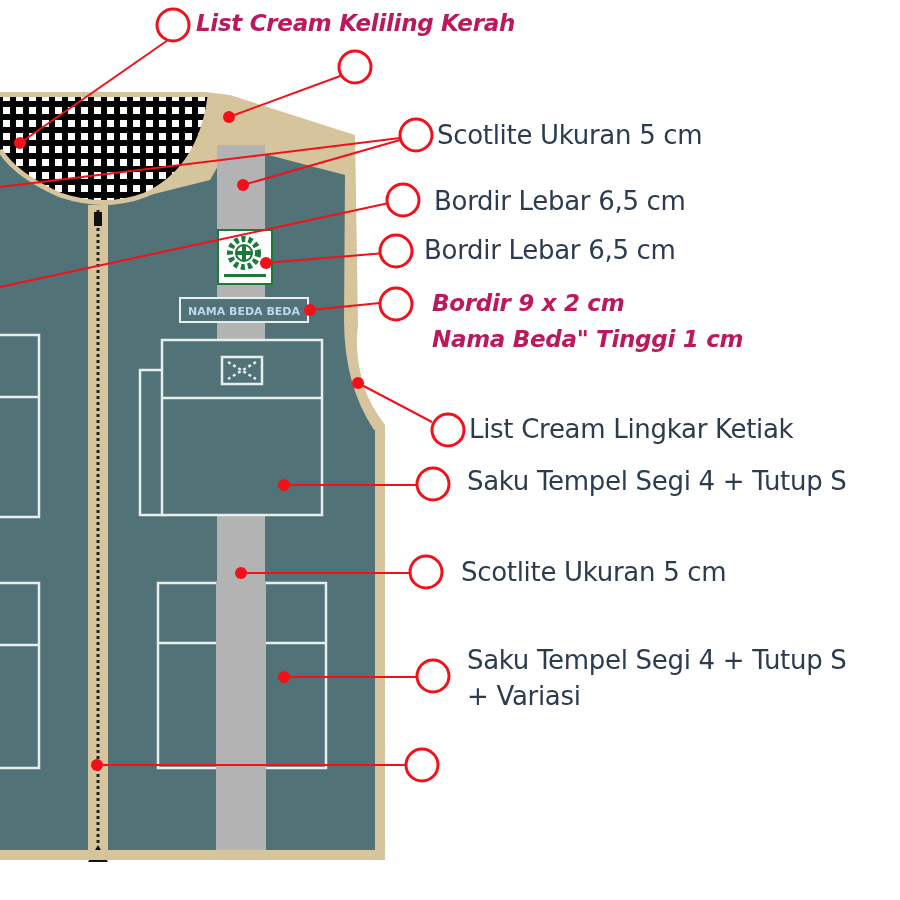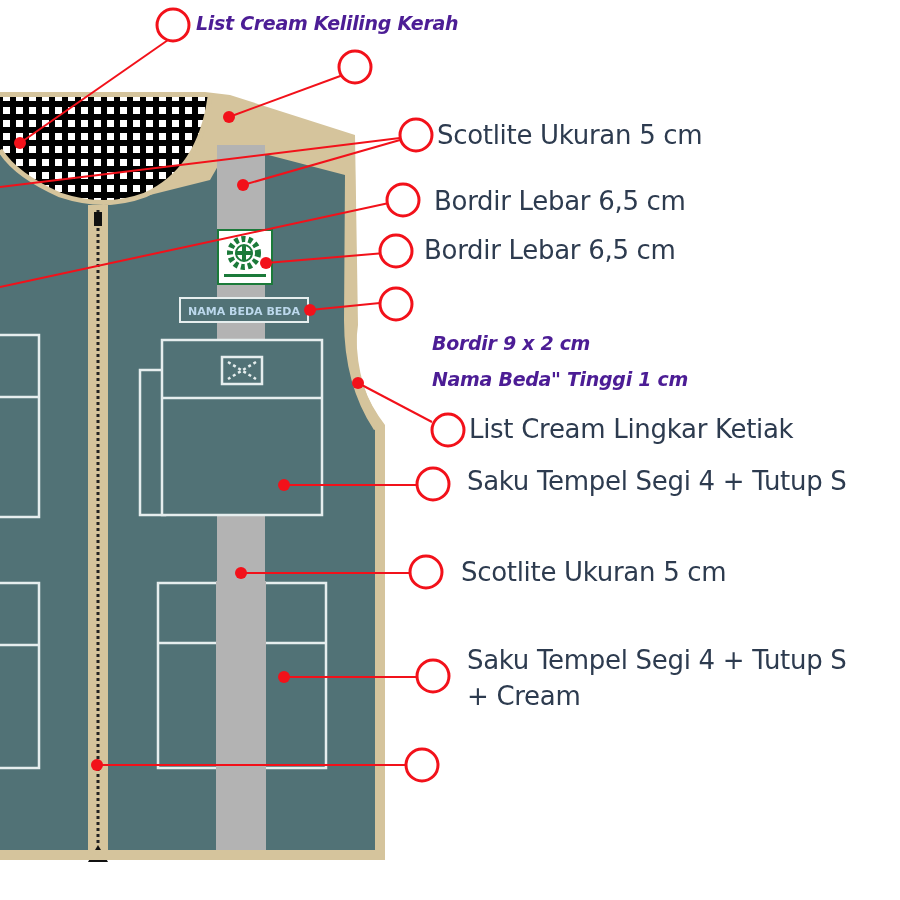--- a/index.html
+++ b/index.html
@@ -1,20 +1,20 @@
 <!DOCTYPE html>
 <html><head>
 <meta charset="utf-8">
 <style>
   html,body{margin:0;padding:0;background:#ffffff;}
   body{width:900px;height:900px;position:relative;overflow:hidden;font-family:"DejaVu Sans","Liberation Sans",sans-serif;}
   #stage{position:absolute;left:0;top:0;width:900px;height:900px;}
   svg{position:absolute;left:0;top:0;}
   .lbl{position:absolute;white-space:nowrap;color:#2d3b4f;font-size:26px;line-height:30px;letter-spacing:-0.3px;}
-  .lbl.red{color:#4c1d95;font-weight:bold;font-style:italic;font-size:19px;}
+  .lbl.red{color:#be185d;font-weight:bold;font-style:italic;font-size:23px;}
   .lbl .ln{display:block;}
 </style>
 </head>
 <body>
 
 <div id="stage">
 <svg width="900" height="900" viewBox="0 0 900 900">
   <defs>
     <pattern id="grid" x="0" y="0" width="13" height="13" patternUnits="userSpaceOnUse">
       <rect width="13" height="13" fill="#000"></rect>
@@ -116,26 +116,26 @@
     <circle cx="426" cy="572" r="16"></circle>
     <circle cx="433" cy="676" r="16"></circle>
     <circle cx="422" cy="765" r="16"></circle>
   </g>
 </svg>
 
 <div class="lbl red" style="left:196px;top:8px;">List Cream Keliling Kerah</div>
 <div class="lbl" style="left:437px;top:120px;">Scotlite Ukuran 5 cm</div>
 <div class="lbl" style="left:434px;top:186px;">Bordir Lebar 6,5 cm</div>
 <div class="lbl" style="left:424px;top:235px;">Bordir Lebar 6,5 cm</div>
-<div class="lbl red" style="left:432px;top:285px;line-height:36px;margin-top:40px;">
+<div class="lbl red" style="left:432px;top:285px;line-height:36px;">
   <span class="ln">Bordir 9 x 2 cm</span>
   <span class="ln">Nama Beda" Tinggi 1 cm</span>
 </div>
 <div class="lbl" style="left:469px;top:414px;">List Cream Lingkar Ketiak</div>
 <div class="lbl" style="left:467px;top:464px;line-height:34px;">
   <span class="ln">Saku Tempel Segi 4 + Tutup S</span>
 </div>
 <div class="lbl" style="left:461px;top:557px;">Scotlite Ukuran 5 cm</div>
 <div class="lbl" style="left:467px;top:642px;line-height:36px;">
   <span class="ln">Saku Tempel Segi 4 + Tutup S</span>
-  <span class="ln">+ Cream</span>
+  <span class="ln">+ Variasi</span>
 </div>
 </div>
 
 </body></html>

